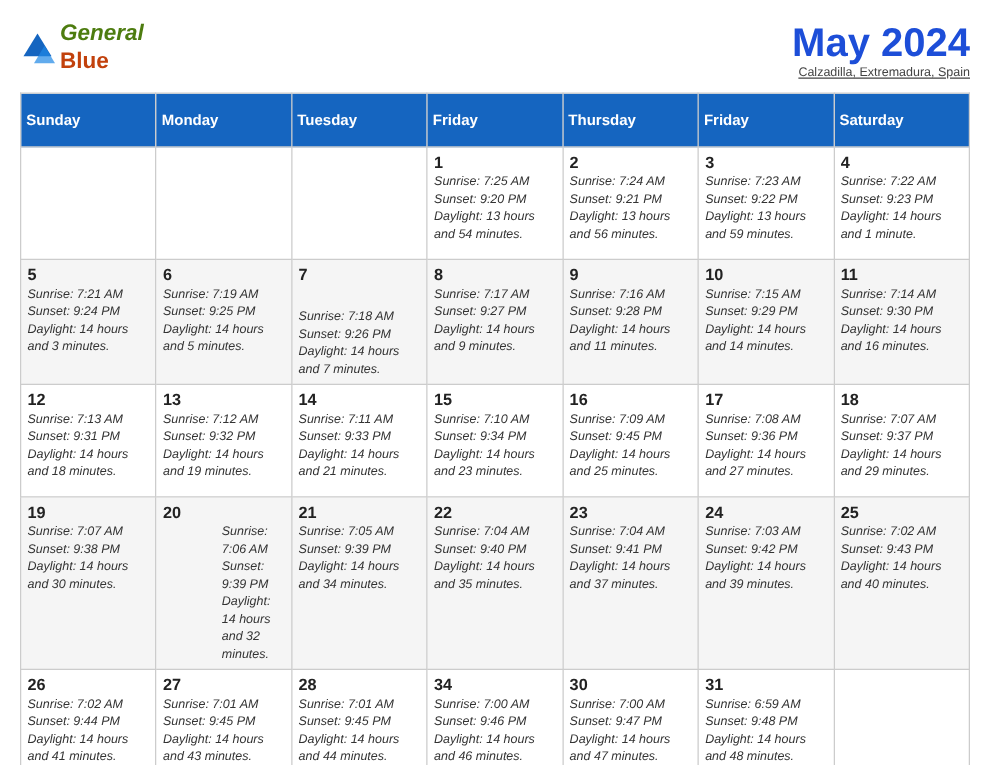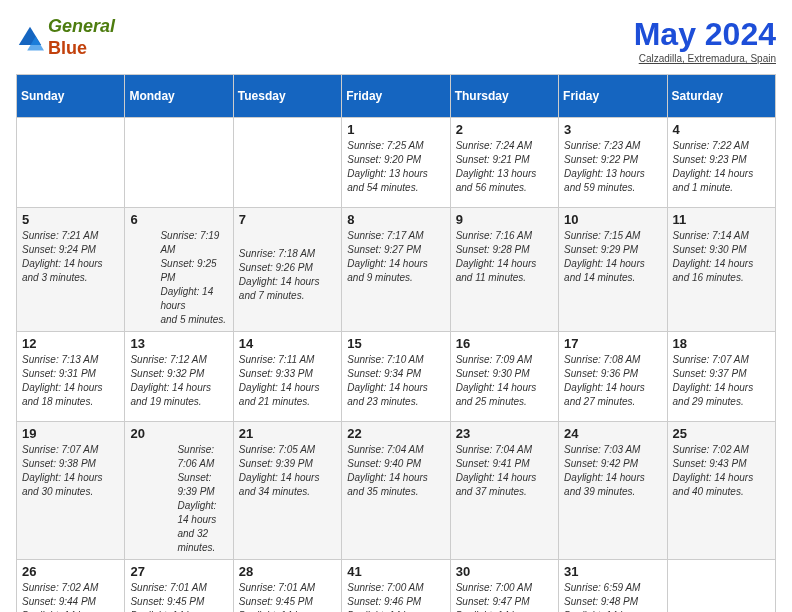--- a/index.html
+++ b/index.html
@@ -153,21 +153,21 @@
       <tr>
         <td>
           <div class="day-number">5</div>
           <div class="day-info" style="white-space: pre-line;">Sunrise: 7:21 AM
 Sunset: 9:24 PM
 Daylight: 14 hours
 and 3 minutes.</div>
         </td>
         <td>
           <div class="day-number">6</div>
-          <div class="day-info" style="white-space: pre-line; margin-left: 30px;">Sunrise: 7:19 AM
+          <div class="day-info" style="white-space: pre-line;">Sunrise: 7:19 AM
 Sunset: 9:25 PM
 Daylight: 14 hours
 and 5 minutes.</div>
         </td>
         <td>
           <div class="day-number">7</div>
           <div class="day-info" style="white-space: pre-line; margin-top: 20px;">Sunrise: 7:18 AM
 Sunset: 9:26 PM
 Daylight: 14 hours
 and 7 minutes.</div>
@@ -226,21 +226,21 @@
         <td>
           <div class="day-number">15</div>
           <div class="day-info" style="white-space: pre-line;">Sunrise: 7:10 AM
 Sunset: 9:34 PM
 Daylight: 14 hours
 and 23 minutes.</div>
         </td>
         <td>
           <div class="day-number">16</div>
           <div class="day-info" style="white-space: pre-line;">Sunrise: 7:09 AM
-Sunset: 9:30 PM
+Sunset: 9:45 PM
 Daylight: 14 hours
 and 25 minutes.</div>
         </td>
         <td>
           <div class="day-number">17</div>
           <div class="day-info" style="white-space: pre-line;">Sunrise: 7:08 AM
 Sunset: 9:36 PM
 Daylight: 14 hours
 and 27 minutes.</div>
         </td>
@@ -319,21 +319,21 @@
 and 43 minutes.</div>
         </td>
         <td>
           <div class="day-number">28</div>
           <div class="day-info" style="white-space: pre-line;">Sunrise: 7:01 AM
 Sunset: 9:45 PM
 Daylight: 14 hours
 and 44 minutes.</div>
         </td>
         <td>
-          <div class="day-number">41</div>
+          <div class="day-number">34</div>
           <div class="day-info" style="white-space: pre-line;">Sunrise: 7:00 AM
 Sunset: 9:46 PM
 Daylight: 14 hours
 and 46 minutes.</div>
         </td>
         <td>
           <div class="day-number">30</div>
           <div class="day-info" style="white-space: pre-line;">Sunrise: 7:00 AM
 Sunset: 9:47 PM
 Daylight: 14 hours

